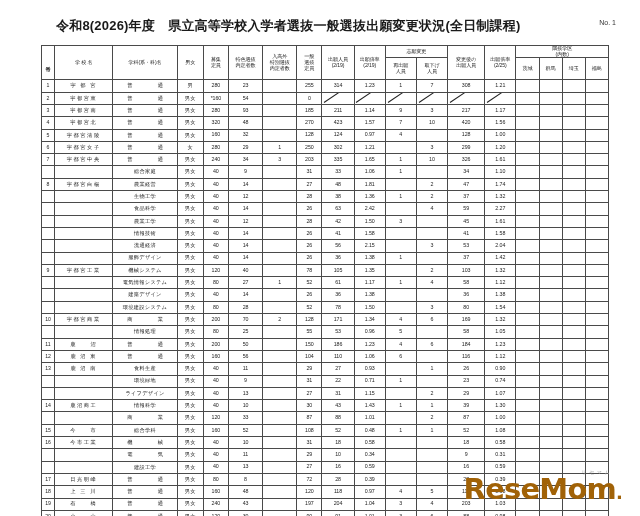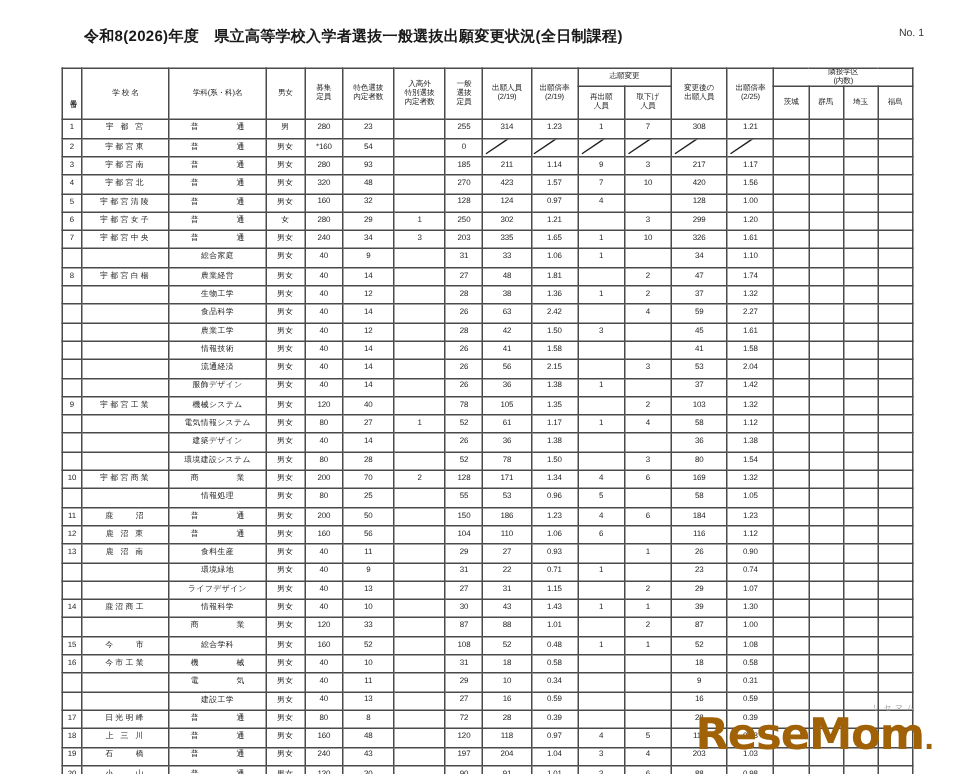--- a/index.html
+++ b/index.html
@@ -17,21 +17,21 @@
   }
   #page {
     position: absolute;
     inset: 0;
     background: #fff;
   }
   .doc-title {
     position: absolute;
     left: 56px;
     top: 17px;
-    font-size: 10px;
+    font-size: 13px;
     font-weight: bold;
     letter-spacing: 0.2px;
     white-space: nowrap;
   }
   .page-no {
     position: absolute;
     right: 24px;
     top: 19px;
     font-size: 7px;
     color: #333;

